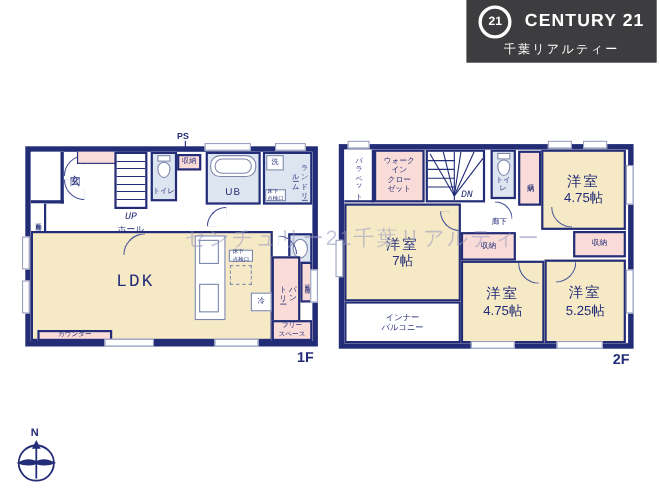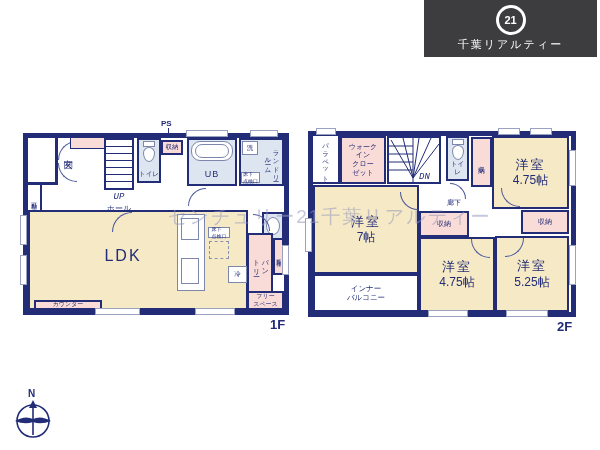--- a/index.html
+++ b/index.html
@@ -19,39 +19,40 @@
   
   .plan{border:5px solid #222c77;background:#fff;}
   .room{position:absolute;box-sizing:border-box;border:2px solid #222c77;
     display:flex;align-items:center;justify-content:center;text-align:center;}
   .cream{background:#f6eac6;} .pink{background:#f9dbd7;} .blue{background:#dde5f0;} .white{background:#fff;}
   .lbl{color:#222c77;line-height:1.25;}
   .pre{white-space:pre-line;}
   .vtext{writing-mode:vertical-rl;text-orientation:upright;letter-spacing:1px;}
   .roomname{font-size:13px;letter-spacing:2px;}
   .roomsize{font-size:12px;}
-  .big{font-size:16px;letter-spacing:2px;}
+  .big{font-size:16px;letter-spacing:2px;font-family:Liberation Mono, monospace;}
   .stairtxt{font-family:Liberation Mono, monospace;font-style:italic;font-size:9px;}
   .fixture{position:absolute;box-sizing:border-box;border:1.5px solid #7c87ab;background:#fff;}
   .arc{position:absolute;box-sizing:border-box;border:0 solid #4b569c;}
   .win{position:absolute;box-sizing:border-box;background:#fff;border:1px solid #9aa2c0;}
   .stairs1{background:repeating-linear-gradient(180deg,#ffffff 0 6px,#222c77 6px 7px);}
   .floorlbl{font-size:13px;font-weight:bold;color:#222c77;}
   .watermark{left:168px;top:204px;font-size:19px;letter-spacing:2px;white-space:nowrap;
     color:rgba(150,152,190,0.55);z-index:50;}
   .tiny{font-size:5px;line-height:1.1;}
 </style>
 </head>
 <body>
 
 <div class="abs logo-box">
   <div class="logo-row">
     <span class="logo-ring">
         <span>21</span>
       </span>
+    <span class="logo-name">CENTURY 21</span>
   </div>
   <div class="logo-sub">千葉リアルティー</div>
 </div>
 
 <div class="abs watermark">センチュリー21千葉リアルティー</div>
 
 <div class="abs plan" style="left:23px;top:133px;width:266px;height:182px;">
 
   <div class="room white" style="left:0;top:0;width:30px;height:47px;border-width:0 3px 3px 0;"></div>
   <div class="arc" style="left:30px;top:3px;width:19px;height:19px;border-left:1px solid #4b569c;border-top:1px solid #4b569c;border-top-left-radius:19px;"></div>

